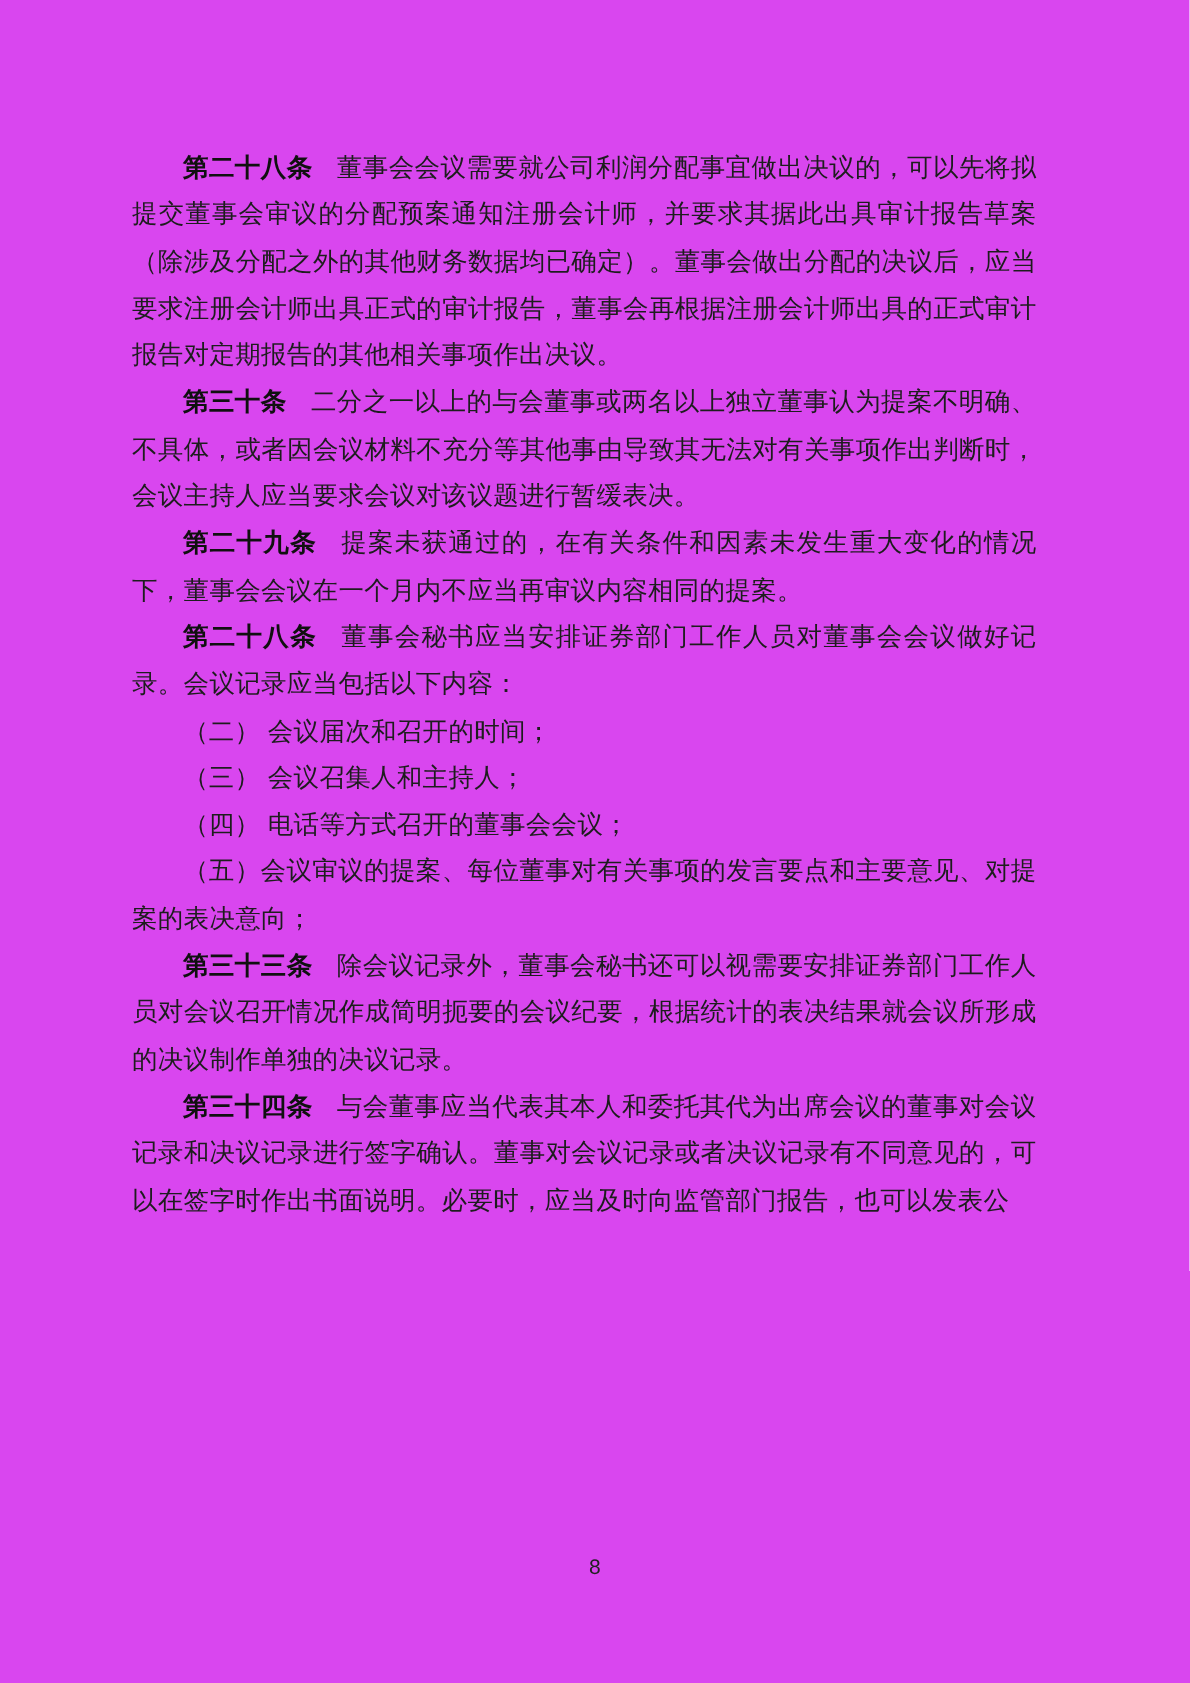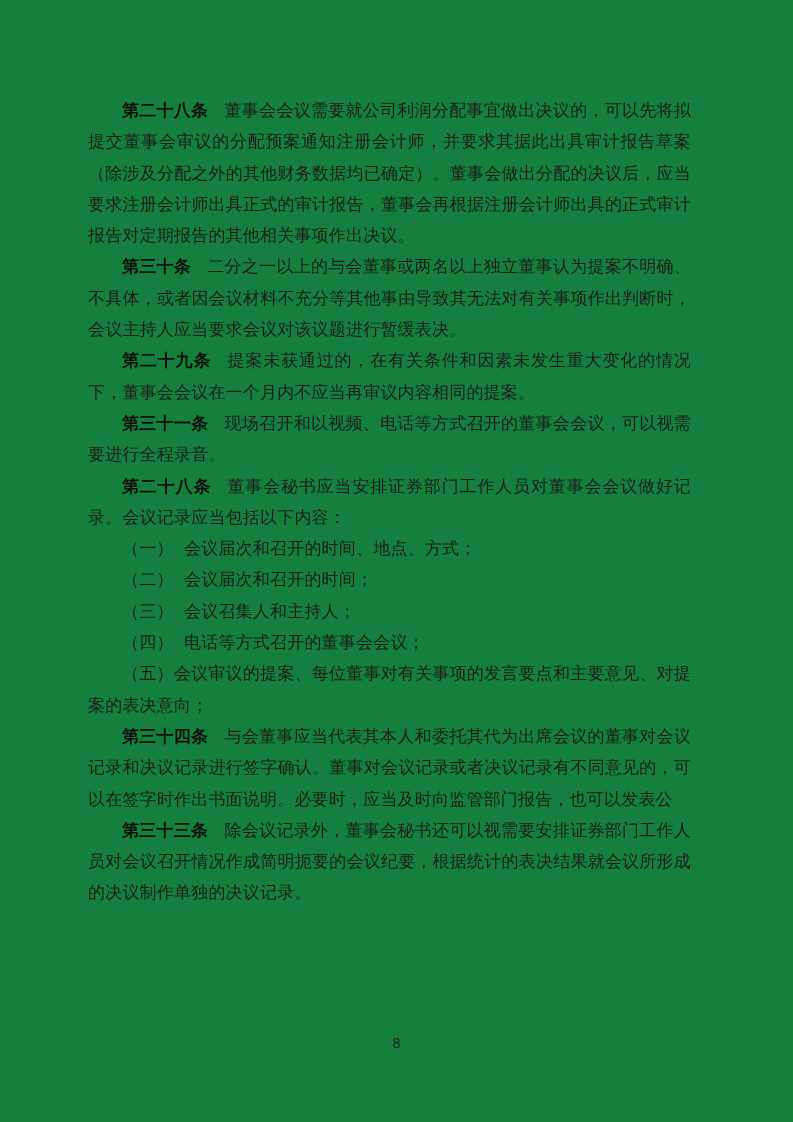--- a/index.html
+++ b/index.html
@@ -4,23 +4,23 @@
 <style>
   html, body {
     margin: 0;
     padding: 0;
     background: #ffffff;
   }
   .page {
     position: relative;
     width: 793px;
     height: 1122px;
-    background: #15803d;
+    background: #d946ef;
     overflow: hidden;
-    font-family: Liberation Mono, monospace;
+    font-family: Liberation Sans, sans-serif;
     color: #1d1d1d;
   }
   .content {
     position: absolute;
     left: 88px;
     top: 96px;
     width: 603px;
     font-size: 17px;
     line-height: 31.3px;
     text-align: justify;
@@ -49,24 +49,22 @@
   }
 </style>
 </head>
 <body>
 
 <div class="page">
   <div class="content" id="content">
       <p class="para"><b class="art-label">第二十八条</b><span>董事会会议需要就公司利润分配事宜做出决议的，可以先将拟提交董事会审议的分配预案通知注册会计师，并要求其据此出具审计报告草案（除涉及分配之外的其他财务数据均已确定）。董事会做出分配的决议后，应当要求注册会计师出具正式的审计报告，董事会再根据注册会计师出具的正式审计报告对定期报告的其他相关事项作出决议。</span></p>
       <p class="para"><b class="art-label">第三十条</b><span>二分之一以上的与会董事或两名以上独立董事认为提案不明确、不具体，或者因会议材料不充分等其他事由导致其无法对有关事项作出判断时，会议主持人应当要求会议对该议题进行暂缓表决。</span></p>
       <p class="para"><b class="art-label">第二十九条</b><span>提案未获通过的，在有关条件和因素未发生重大变化的情况下，董事会会议在一个月内不应当再审议内容相同的提案。</span></p>
-      <p class="para"><b class="art-label">第三十一条</b><span>现场召开和以视频、电话等方式召开的董事会会议，可以视需要进行全程录音。</span></p>
       <p class="para"><b class="art-label">第二十八条</b><span>董事会秘书应当安排证券部门工作人员对董事会会议做好记录。会议记录应当包括以下内容：</span></p>
-      <p class="para"><span>（一） 会议届次和召开的时间、地点、方式；</span></p>
       <p class="para"><span>（二） 会议届次和召开的时间；</span></p>
       <p class="para"><span>（三） 会议召集人和主持人；</span></p>
       <p class="para"><span>（四） 电话等方式召开的董事会会议；</span></p>
       <p class="para"><span>（五）会议审议的提案、每位董事对有关事项的发言要点和主要意见、对提案的表决意向；</span></p>
+      <p class="para"><b class="art-label">第三十三条</b><span>除会议记录外，董事会秘书还可以视需要安排证券部门工作人员对会议召开情况作成简明扼要的会议纪要，根据统计的表决结果就会议所形成的决议制作单独的决议记录。</span></p>
       <p class="para"><b class="art-label">第三十四条</b><span>与会董事应当代表其本人和委托其代为出席会议的董事对会议记录和决议记录进行签字确认。董事对会议记录或者决议记录有不同意见的，可以在签字时作出书面说明。必要时，应当及时向监管部门报告，也可以发表公</span></p>
-      <p class="para"><b class="art-label">第三十三条</b><span>除会议记录外，董事会秘书还可以视需要安排证券部门工作人员对会议召开情况作成简明扼要的会议纪要，根据统计的表决结果就会议所形成的决议制作单独的决议记录。</span></p>
     </div>
   <div class="footer">8</div>
 </div>
 
 </body></html>

